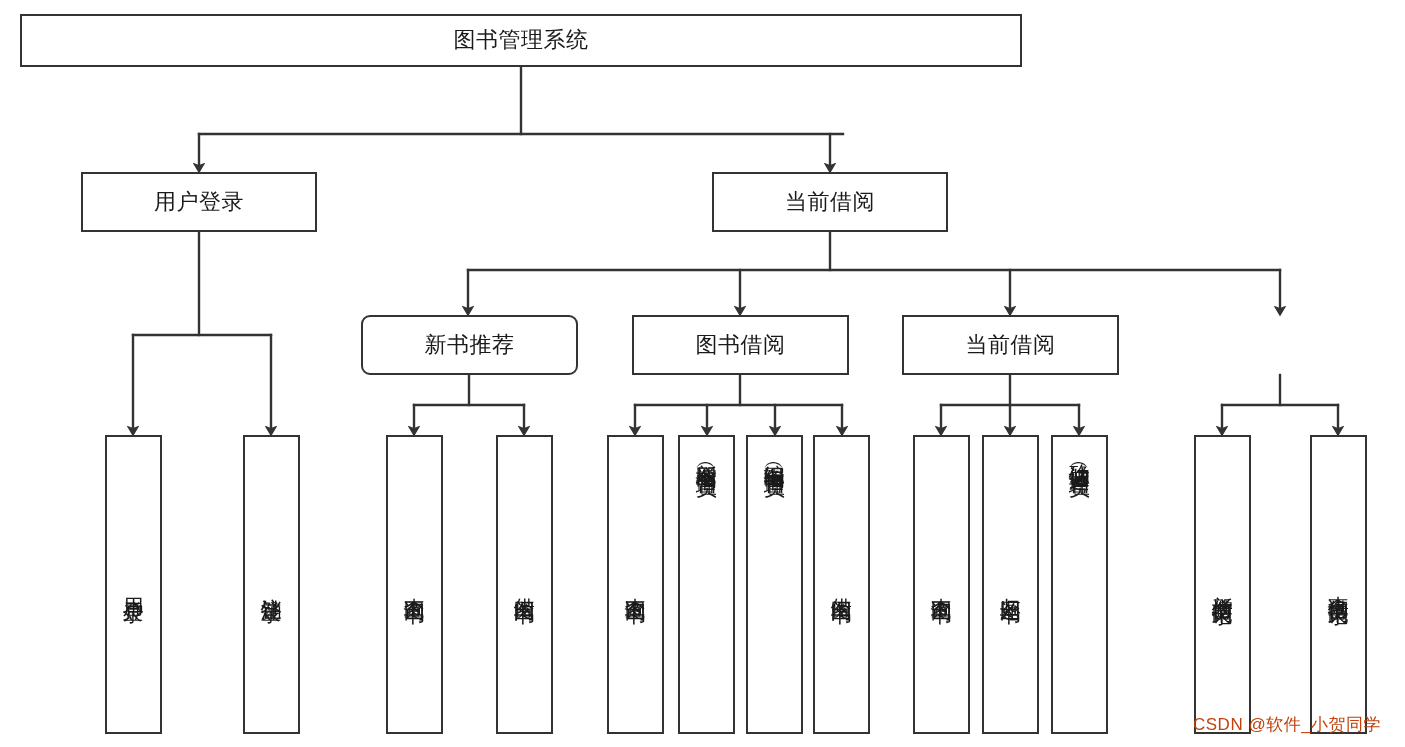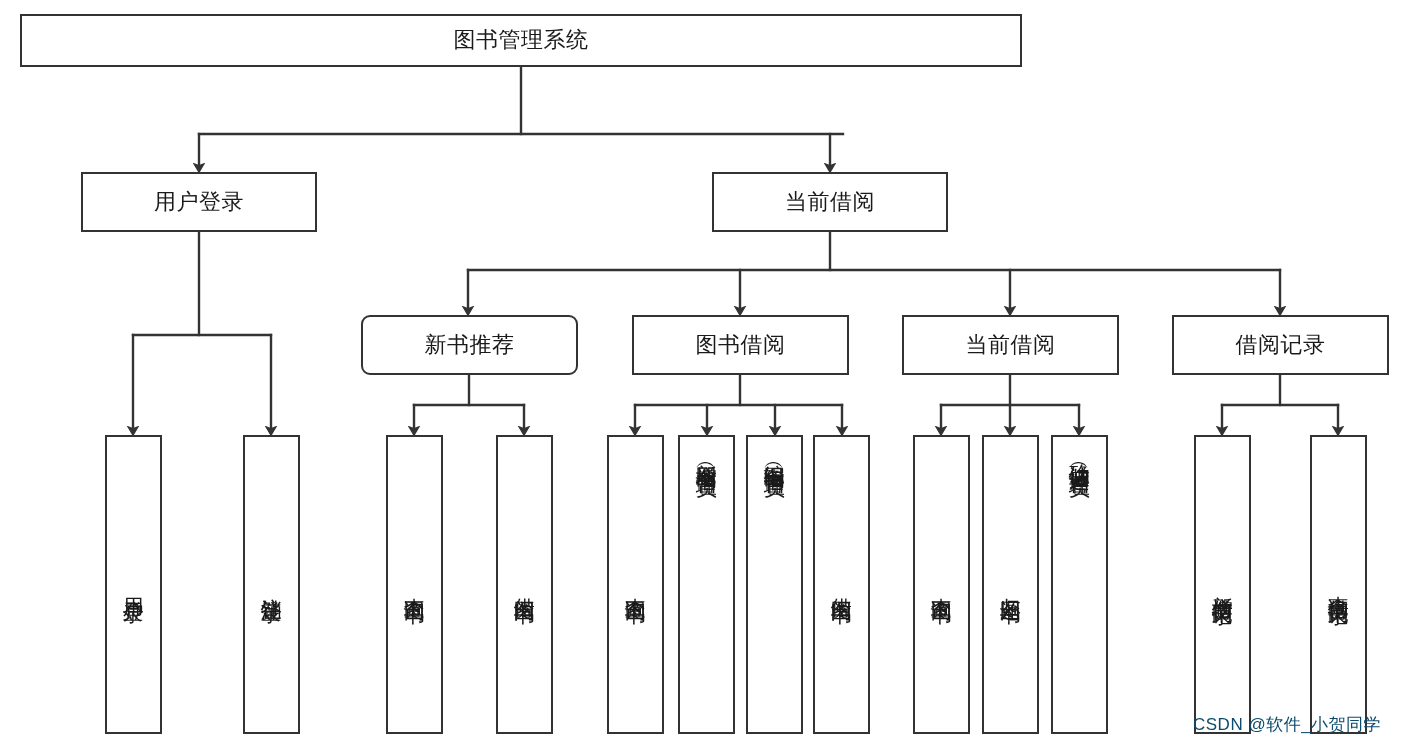--- a/index.html
+++ b/index.html
@@ -58,21 +58,21 @@
   }
   .node.leaf.short {
     align-items: center;
     padding-top: 0;
   }
   .watermark {
     position: absolute;
     left: 1193px;
     top: 713px;
     font-size: 17px;
-    color: #0c4a6e;
+    color: #c2410c;
     letter-spacing: 0.5px;
     white-space: nowrap;
     z-index: 5;
   }
 </style>
 </head>
 <body>
 
 <div id="diagram-root">
 
@@ -139,23 +139,20 @@
 
   <div class="node" style="left:361px; top:315px; width:217px; height:60px;border-radius:9px;">
     <span class="node-label">新书推荐</span>
   </div>
   <div class="node" style="left:902px; top:315px; width:217px; height:60px;">
     <span class="node-label">当前借阅</span>
   </div>
   <div class="node" style="left:632px; top:315px; width:217px; height:60px;">
     <span class="node-label">图书借阅</span>
   </div>
-  <div class="node" style="left:1172px; top:315px; width:217px; height:60px;">
-    <span class="node-label">借阅记录</span>
-  </div>
 
   <div class="node leaf short" style="left:105px; top:435px; width:57px; height:299px;">
     <span class="node-label">用户登录</span>
   </div>
   <div class="node leaf short" style="left:243px; top:435px; width:57px; height:299px;">
     <span class="node-label">注销登录</span>
   </div>
 
   <div class="node leaf short" style="left:386px; top:435px; width:57px; height:299px;">
     <span class="node-label">查询图书</span>

